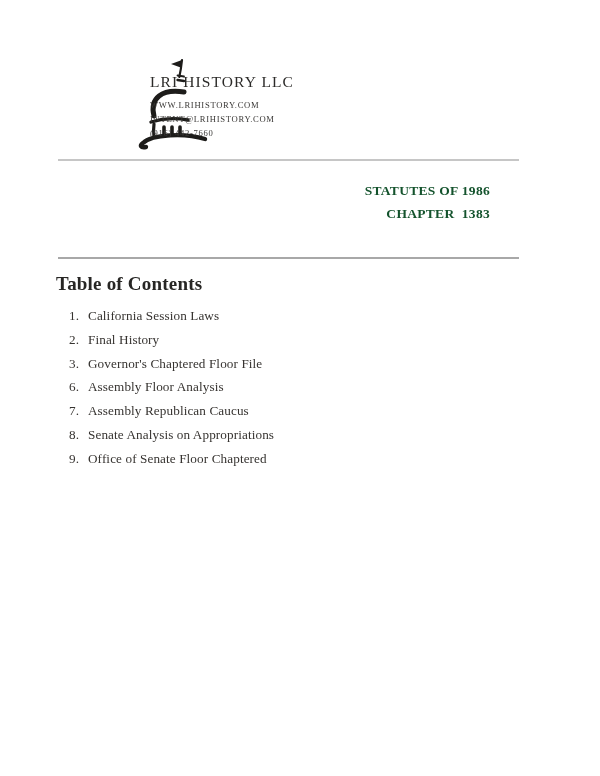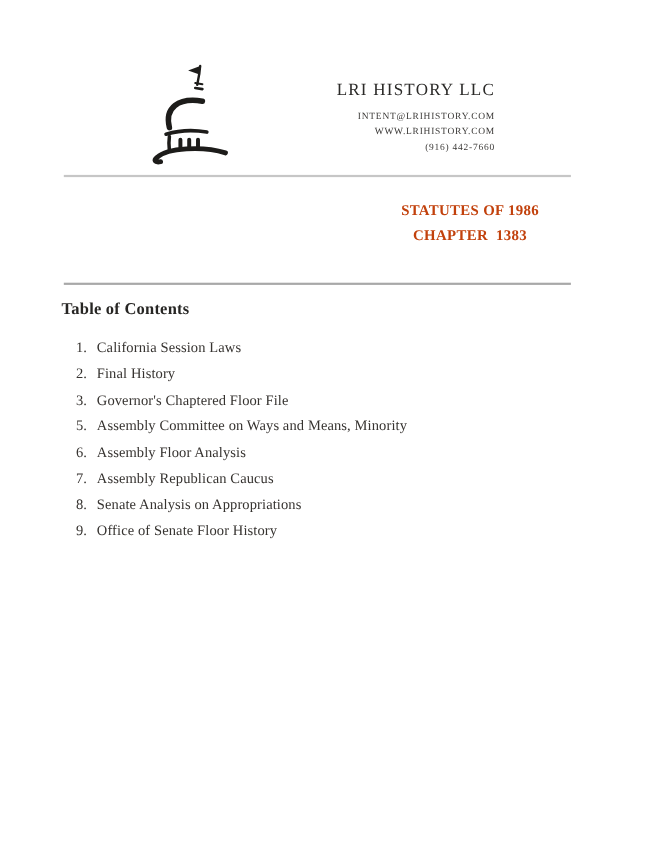--- a/index.html
+++ b/index.html
@@ -23,21 +23,21 @@
     left: 134px;
     top: 56px;
     width: 78px;
     height: 98px;
   }
   .hdr-text {
     position: absolute;
     left: 150px;
     top: 74px;
     width: 300px;
-    text-align: right;
+    text-align: left;
   }
   .company {
     font-size: 15.5px;
     line-height: 16px;
     letter-spacing: 1.1px;
     color: #2b2a28;
     margin-bottom: 8px;
   }
   .contact-line {
     font-size: 8.6px;
@@ -53,35 +53,35 @@
     width: 461px;
   }
   .rule-1 { top: 159px; height: 2px; background: #c6c6c6; }
   .rule-2 { top: 257px; height: 2px; background: #a8a8a8; }
 
   
   .case-ref {
     position: absolute;
     top: 180px;
     right: 110px;
-    text-align: center;
+    text-align: right;
     font-weight: 700;
     font-size: 13.5px;
     line-height: 22.5px;
     letter-spacing: 0.3px;
-    color: #c2410c;
+    color: #14532d;
   }
   .case-ref-line { white-space: pre; }
 
   
   .toc-title {
     position: absolute;
     left: 56px;
     top: 273px;
-    font-size: 15px;
+    font-size: 19px;
     font-weight: 700;
     letter-spacing: 0.2px;
     color: #272624;
   }
   .toc-list {
     position: absolute;
     left: 0;
     top: 308px;
     margin: 0;
     padding: 0;
@@ -121,22 +121,22 @@
       <path d="M30,71 L30,78" stroke-width="3.6"></path>
       <path d="M38,71 L38,78" stroke-width="3.6"></path>
       <path d="M46,71 L46,78" stroke-width="3.6"></path>
 
       <path d="M71,83 C50,76.5 18,78.5 9,87 C5.5,89.5 6.5,92 12,91" stroke-width="4.4"></path>
     </g>
   </svg>
 
   <div class="hdr-text">
     <div class="company">LRI HISTORY LLC</div>
+    <div class="contact-line">WWW.LRIHISTORY.COM</div>
     <div class="contact-line">INTENT@LRIHISTORY.COM</div>
-    <div class="contact-line">WWW.LRIHISTORY.COM</div>
     <div class="contact-line">(916) 442-7660</div>
   </div>
 
   <div class="rule rule-1"></div>
 
   <div class="case-ref">
     <div class="case-ref-line">STATUTES OF 1986</div>
     <div class="case-ref-line">CHAPTER  1383</div>
   </div>
 
@@ -148,29 +148,26 @@
     <li class="toc-item">
       <span class="toc-num">1.</span><span>California Session Laws</span>
     </li>
     <li class="toc-item">
       <span class="toc-num">2.</span><span>Final History</span>
     </li>
     <li class="toc-item">
       <span class="toc-num">3.</span><span>Governor's Chaptered Floor File</span>
     </li>
     <li class="toc-item">
-      <span class="toc-num">5.</span><span>Assembly Committee on Ways and Means, Minority</span>
-    </li>
-    <li class="toc-item">
       <span class="toc-num">6.</span><span>Assembly Floor Analysis</span>
     </li>
     <li class="toc-item">
       <span class="toc-num">7.</span><span>Assembly Republican Caucus</span>
     </li>
     <li class="toc-item">
       <span class="toc-num">8.</span><span>Senate Analysis on Appropriations</span>
     </li>
     <li class="toc-item">
-      <span class="toc-num">9.</span><span>Office of Senate Floor History</span>
+      <span class="toc-num">9.</span><span>Office of Senate Floor Chaptered</span>
     </li>
   </ol>
 
 </div>
 
 </body></html>

